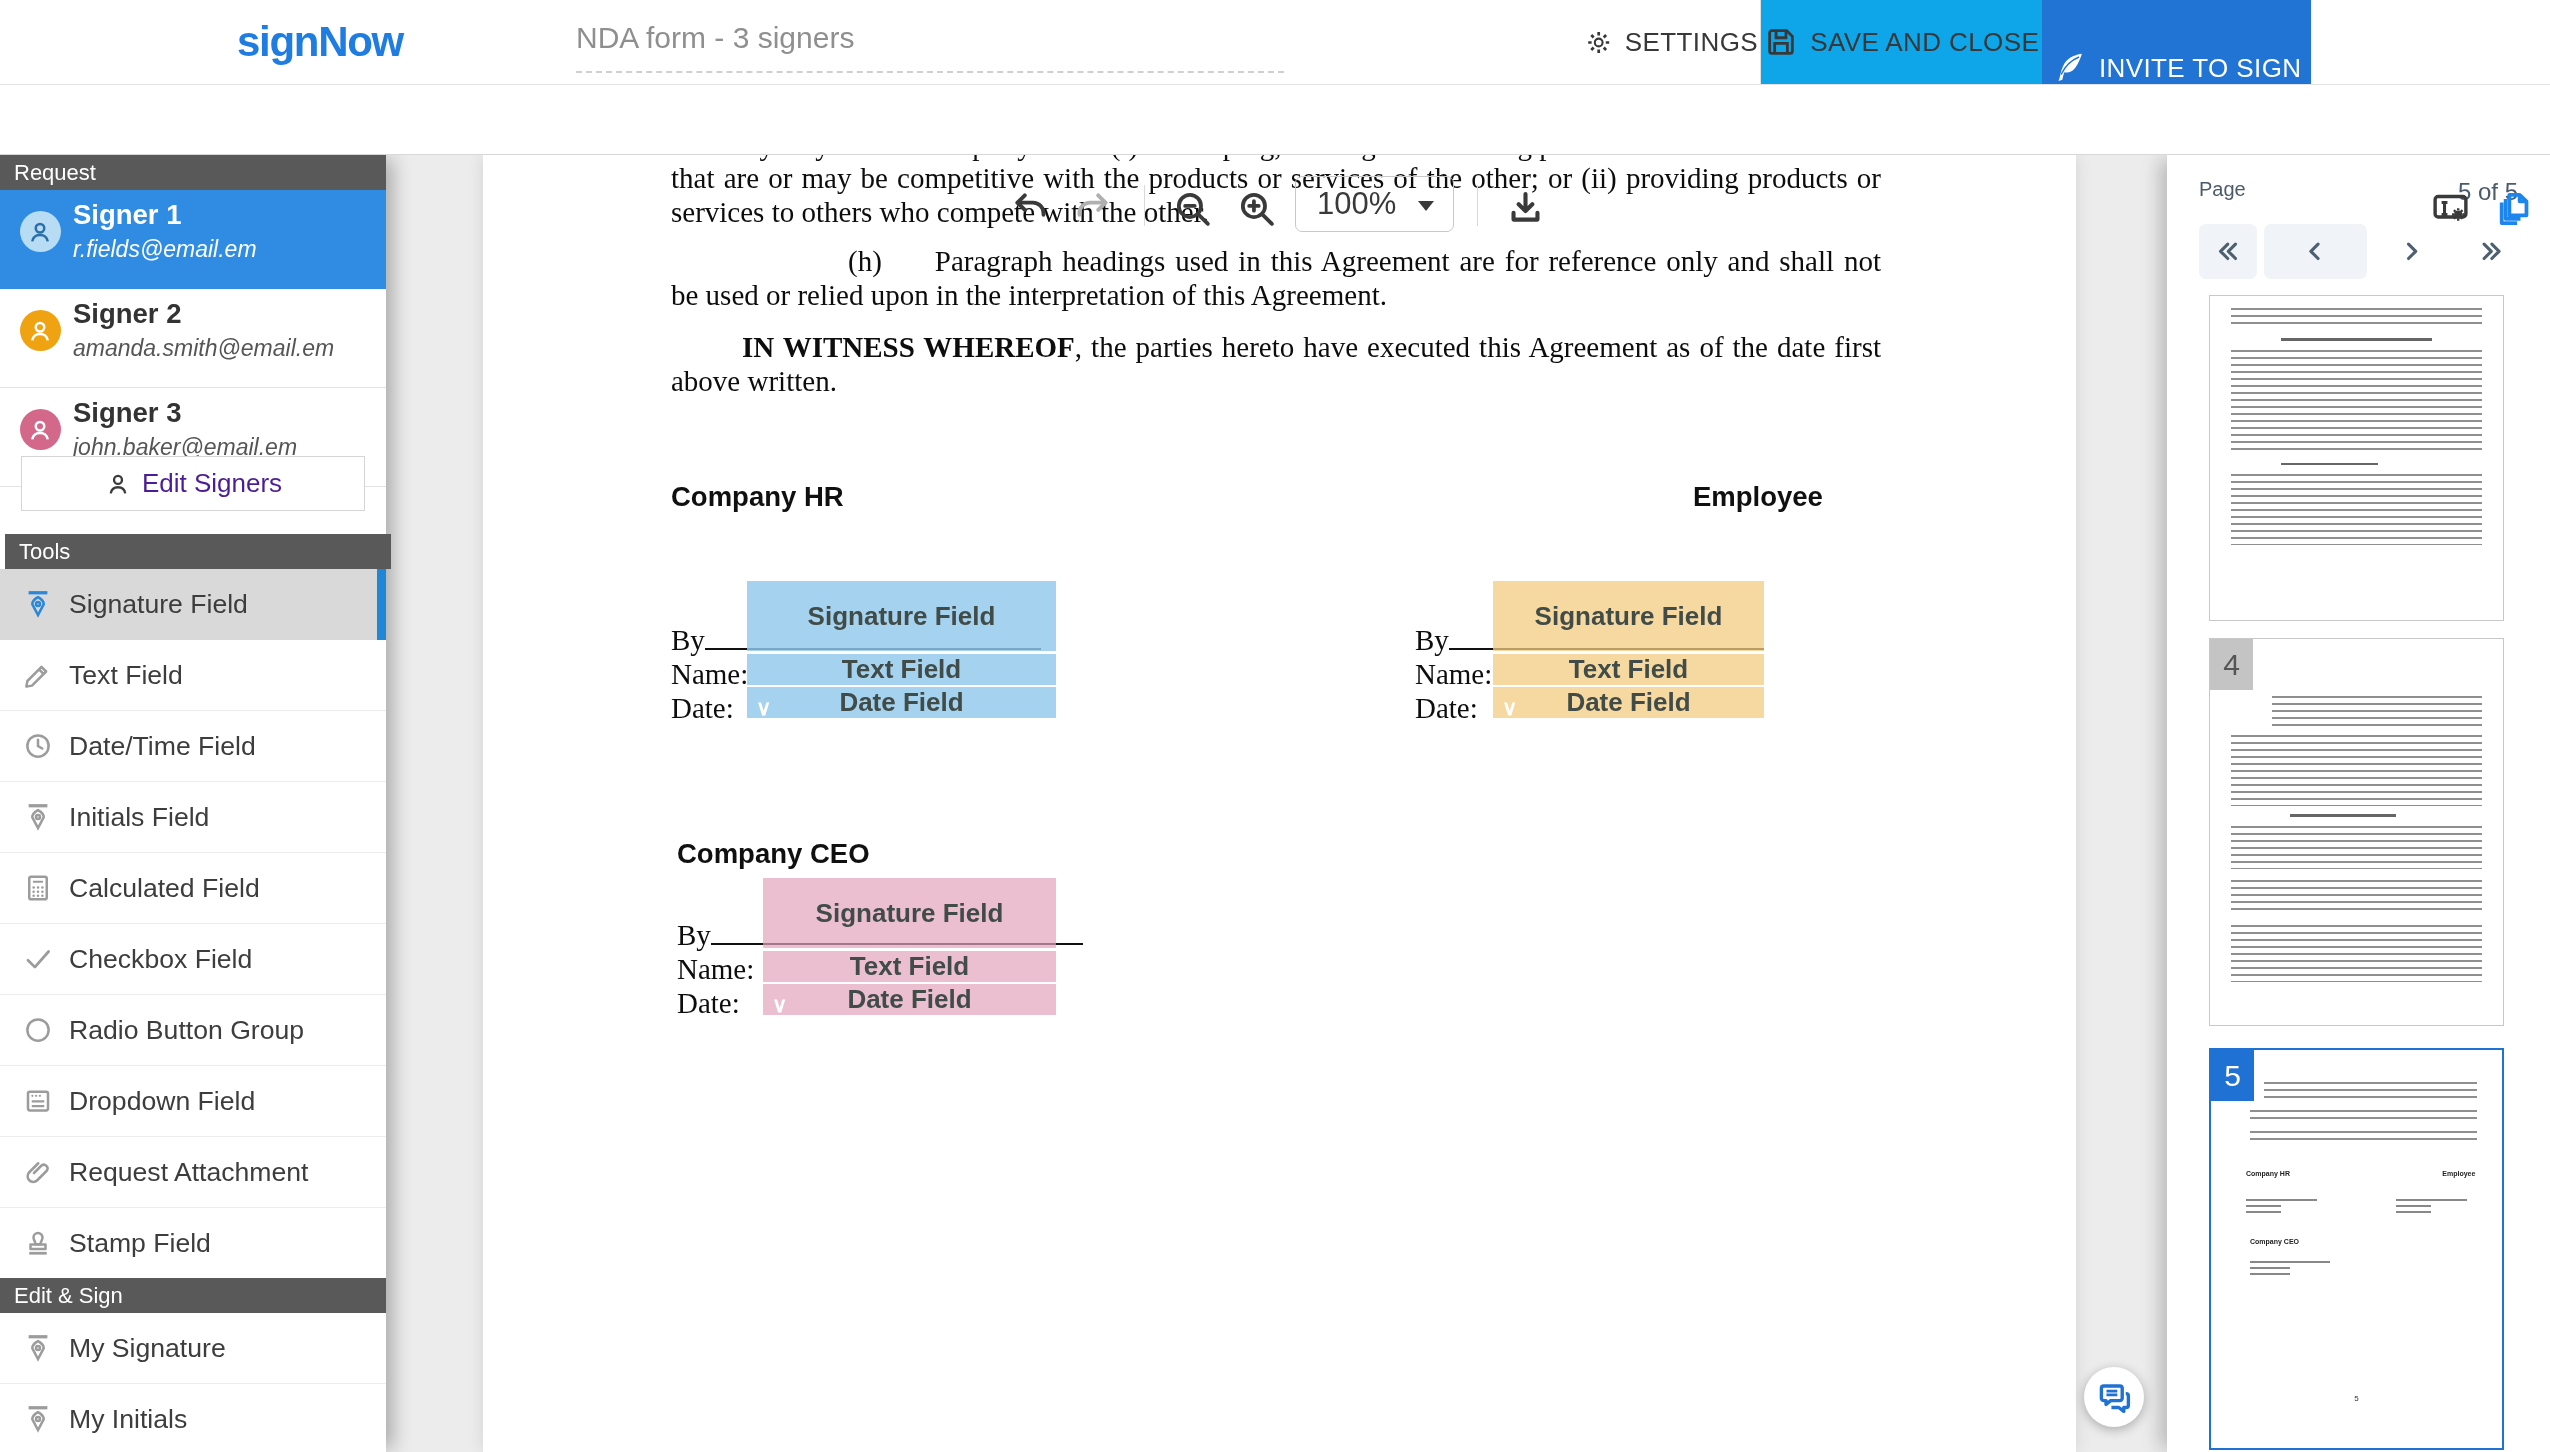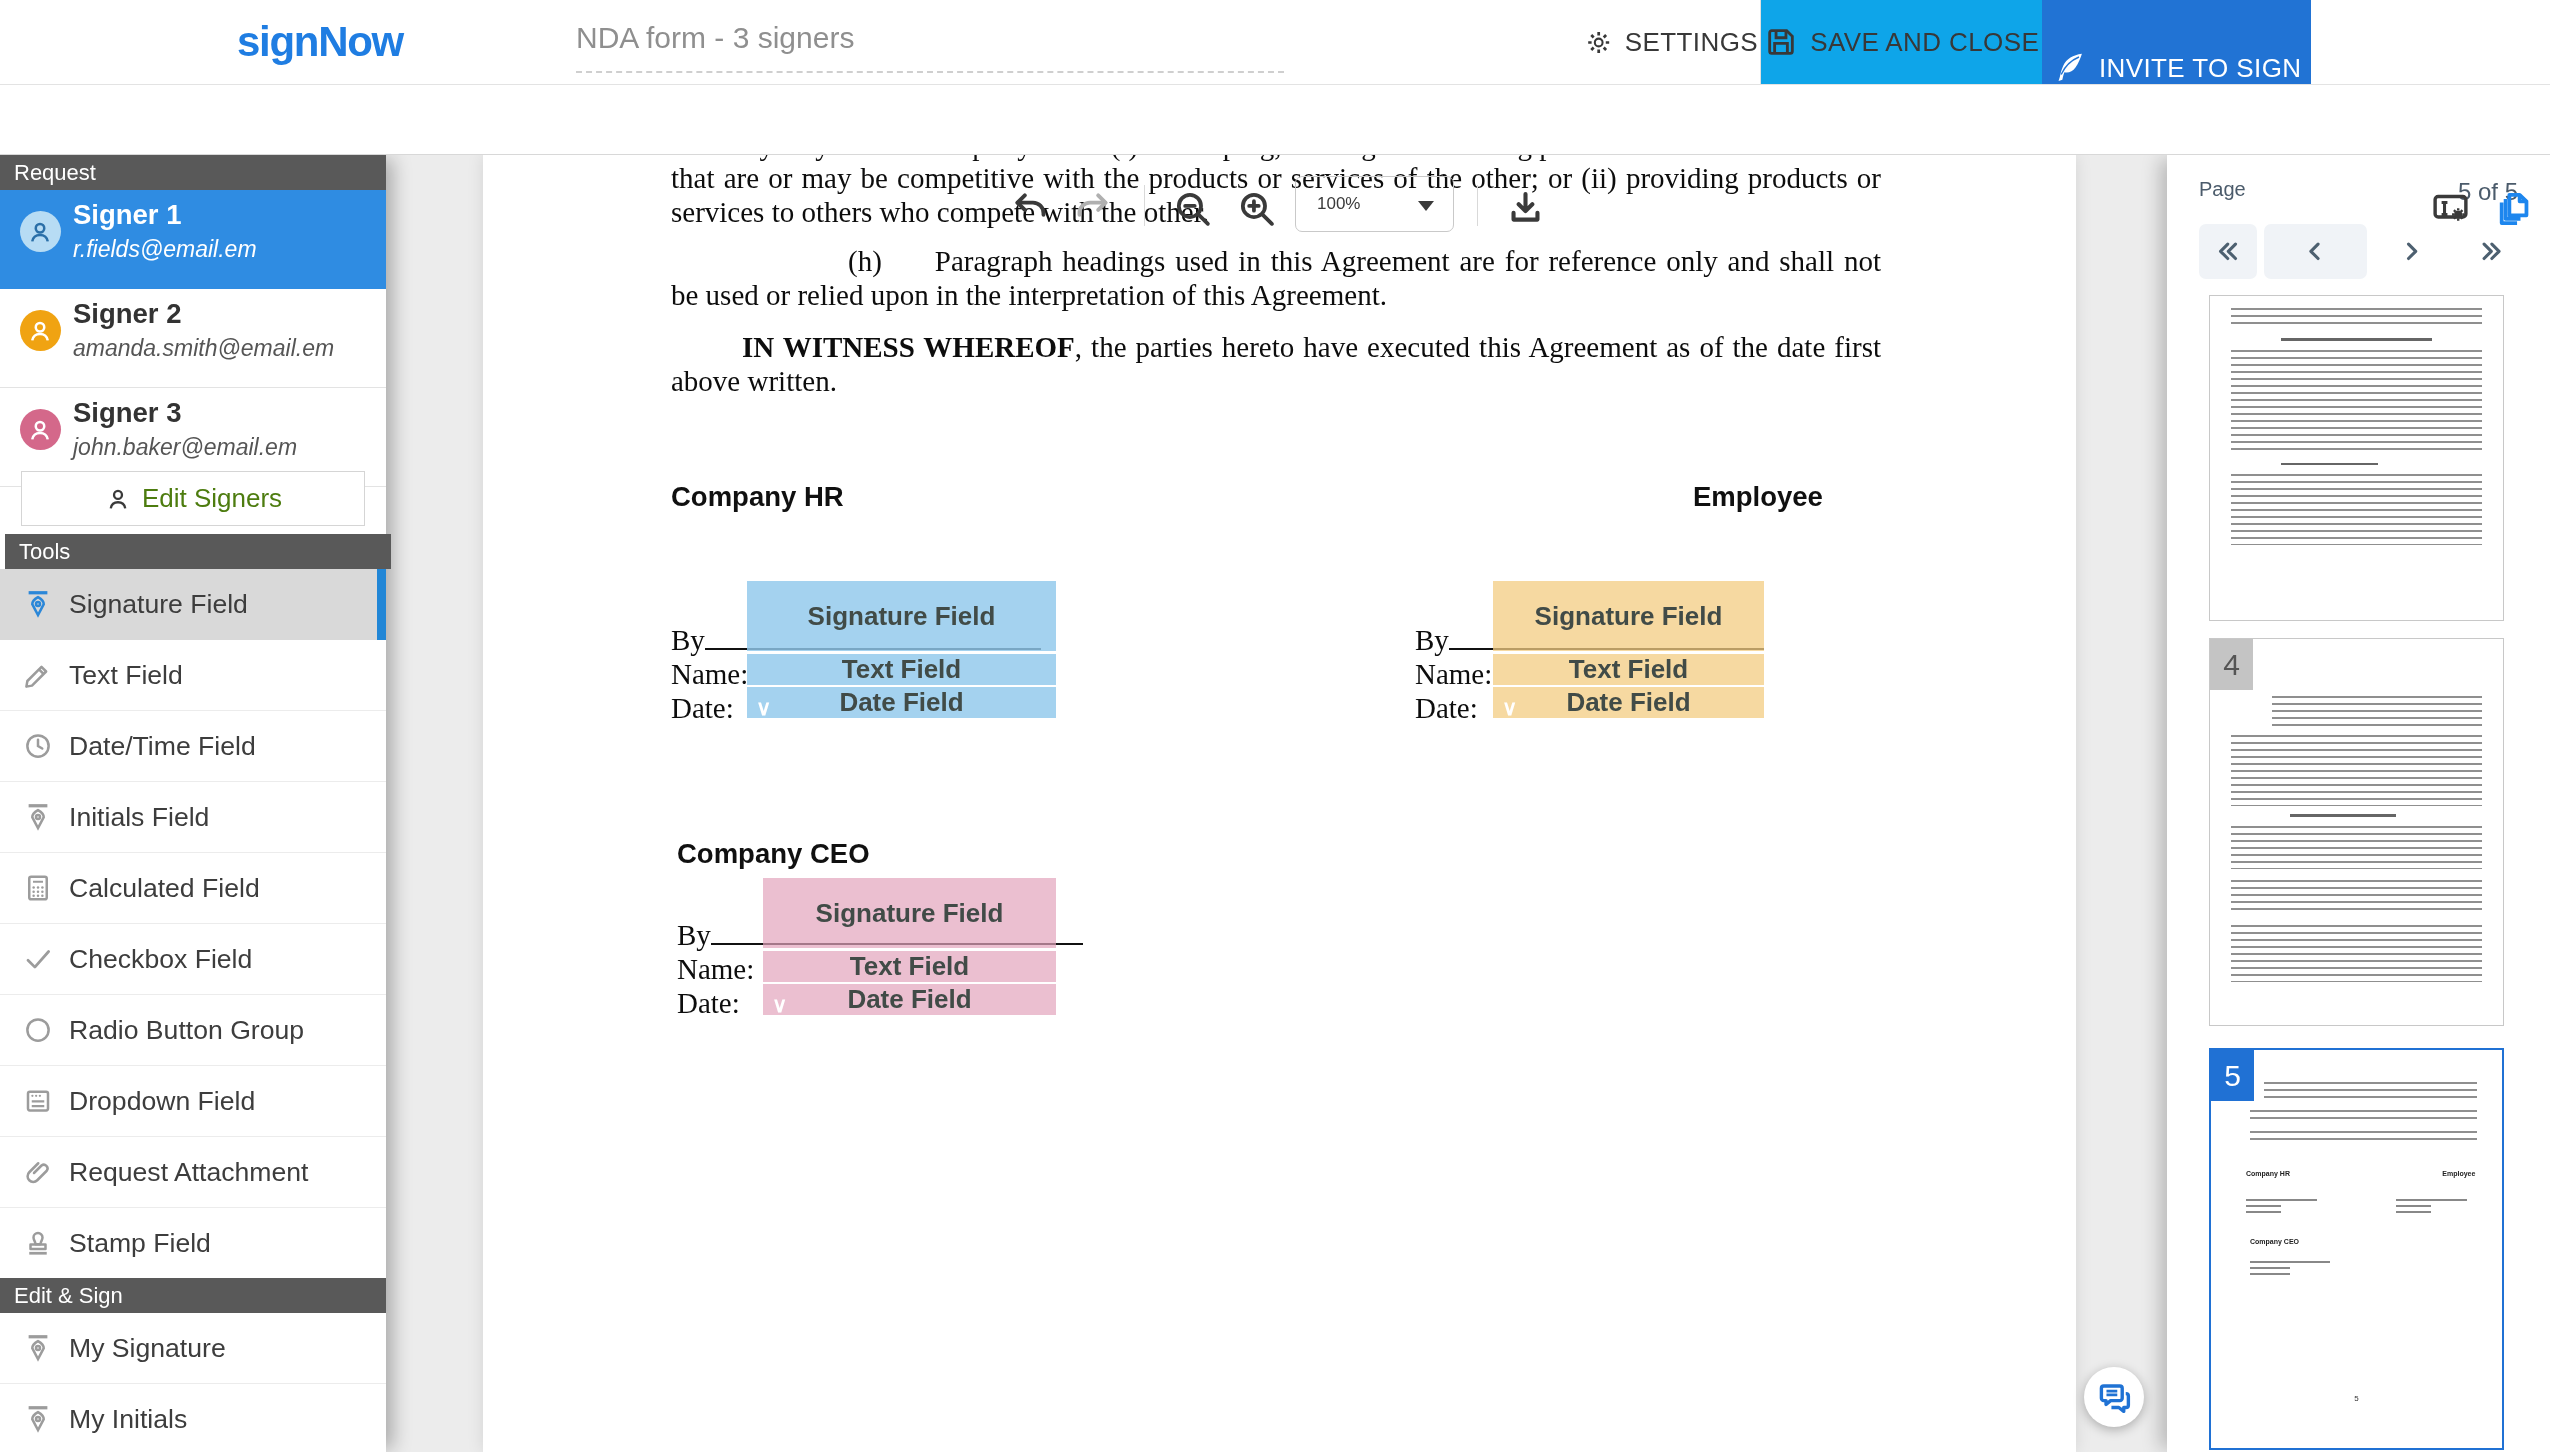--- a/index.html
+++ b/index.html
@@ -22,39 +22,39 @@
   #btn-save { left:1760px; width:282px; background:#0ea5e9; border-left:0.9px solid #e0e0e0; }
   #btn-invite { left:2042px; width:269px; background:#2173d4; color:#fff;align-items:flex-end; }
 
   
   #toolbar { position:absolute; left:0; top:85px; width:2550px; height:70px; background:#fff;
     border-bottom:0.9px solid #d8d8d8; z-index:19; }
   .tbtn { position:absolute; top:103px; cursor:pointer; }
   .tdiv { position:absolute; top:100px; width:0.9px; height:41px; background:#d9d9d9; }
   #zoom-select { position:absolute; left:1295px; top:91px; width:159px; height:56px;
     border:1.8px solid #c9c9c9; border-radius:7px; cursor:pointer; }
-  #zoom-select .zval { position:absolute; left:21px; top:0; line-height:53px; font-size:17px; color:#3a3a3a; }
+  #zoom-select .zval { position:absolute; left:21px; top:0; line-height:53px; font-size:31px; color:#3a3a3a; }
   #zoom-select .caret { position:absolute; right:19.5px; top:24px; width:0; height:0;
     border-left:8px solid transparent; border-right:8px solid transparent; border-top:10.6px solid #3a3a3a; }
 
   
   #sidebar { position:absolute; left:0; top:155px; width:386px; height:1297px; background:#fff;
     z-index:10; box-shadow:10.6px 0 17.7px -3.5px rgba(0,0,0,.28); }
   .sec-head { position:relative; height:35px; background:#595959; color:#fff; font-size:22px;
     line-height:35px; padding-left:14px; }
   .signer-row { position:relative; height:99px; background:#fff; border-bottom:0.9px solid #e3e3e3; cursor:pointer; }
   .signer-row.sel { background:#2f8ce2; border-bottom:none; }
   .avatar { position:absolute; left:19.5px; top:21px; width:41px; height:41px; border-radius:50%;
     display:flex; align-items:center; justify-content:center; }
   .s-name { position:absolute; left:73px; top:8.9px; font-size:27.5px; font-weight:bold; color:#333; }
   .s-email { position:absolute; left:73px; top:46px; font-size:23px; font-style:italic; color:#555; }
   .sel .s-name,.sel .s-email { color:#fff; }
-  #edit-signers { position:absolute; left:21px; top:316px; width:344px; height:55px; background:#fff;
+  #edit-signers { position:absolute; left:21px; top:301px; width:344px; height:55px; background:#fff;
     border:0.9px solid #d5d5d5; display:flex; align-items:center; justify-content:center; gap:10px;
-    font-size:26px; color:#4d7c0f; cursor:pointer; }
+    font-size:26px; color:#4c1d95; cursor:pointer; }
   .tool-row { position:relative; height:71px; border-bottom:0.9px solid #ececec; cursor:pointer; background:#fff; }
   .tool-row.sel { background:#d9d9d9; border-bottom:none; }
   .tool-row .sel-bar { position:absolute; right:0; top:0; width:8.9px; height:71px; background:#2186d6; }
   .t-icon { position:absolute; left:23px; top:20.4px; }
   .t-label { position:absolute; left:69px; top:0; line-height:71px; font-size:26.6px; color:#3d3d3d; }
 
   
   #docarea { position:absolute; left:386px; top:155px; width:1781px; height:1297px;
     background:#ececec; overflow:hidden; z-index:1; }
   #page { position:absolute; left:97px; top:0; width:1593px; height:1297px; background:#fff;

